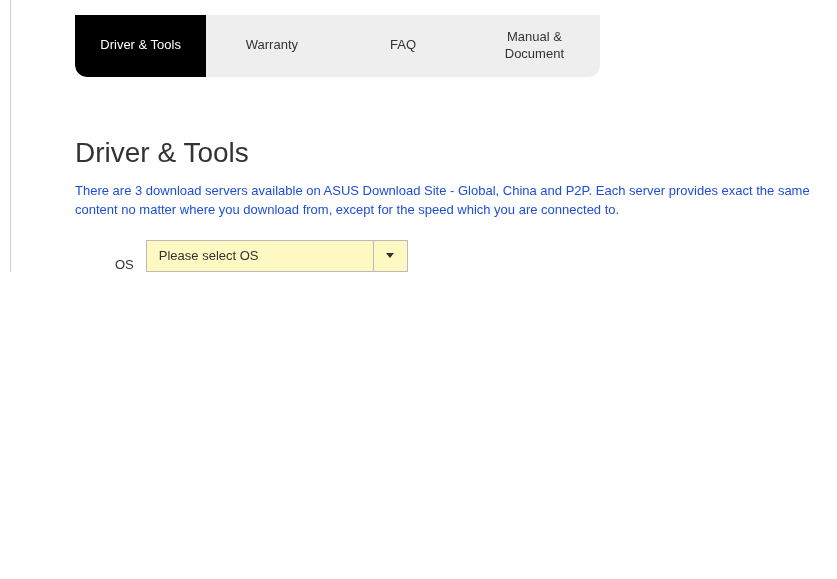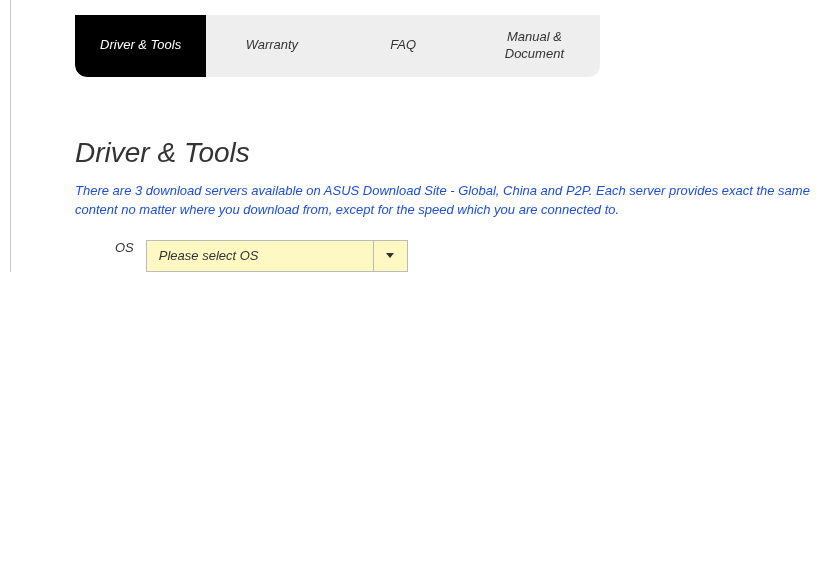--- a/index.html
+++ b/index.html
@@ -17,21 +17,20 @@
       left: 10px;
       top: 0;
       width: 1px;
       height: 579px;
       background: #ccc;
     }
     .container {
       padding-left: 75px;
       padding-top: 15px;
       width: 837px;
-      font-style: italic;
     }
     .tabs {
       display: flex;
       background: #eeeeee;
       border-radius: 0 0 12px 12px;
       width: 525px;
       overflow: hidden;
     }
     .tab {
       flex: 1;
@@ -58,21 +57,21 @@
       margin-bottom: 12px;
     }
     .description {
       font-size: 13px;
       color: #1d4ed8;
       line-height: 1.5;
       margin-bottom: 20px;
     }
     .os-row {
       display: flex;
-      align-items: flex-start;
+      align-items: flex-end;
       margin-left: 40px;
     }
     .os-label {
       font-size: 13px;
       color: #333;
       margin-right: 12px;
     }
     .select-wrapper {
       position: relative;
     }

